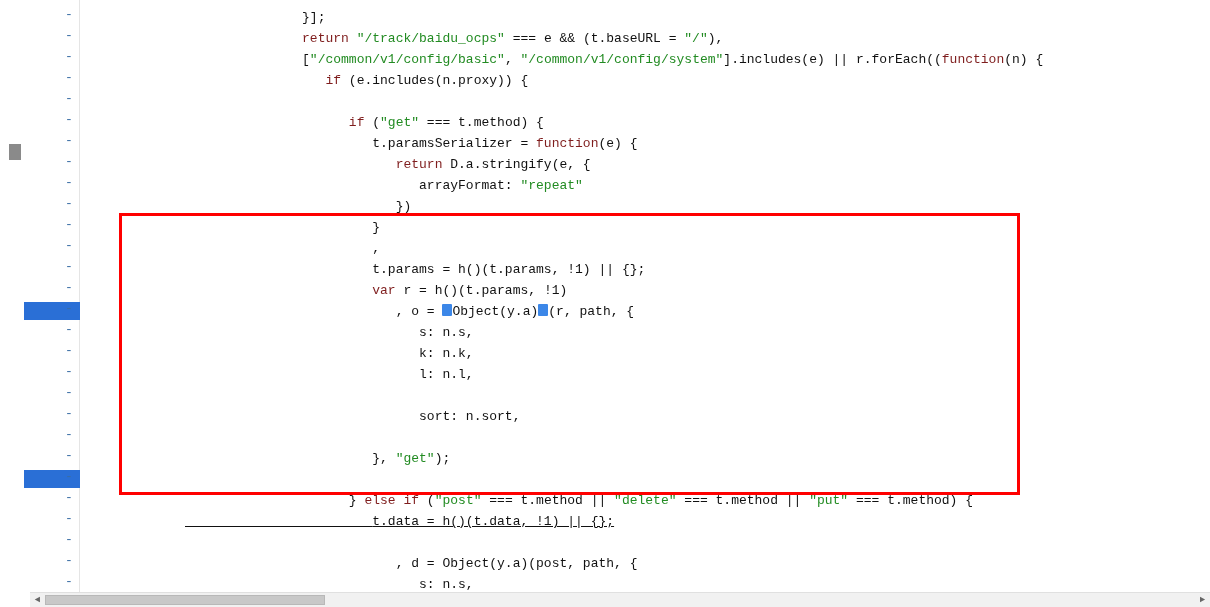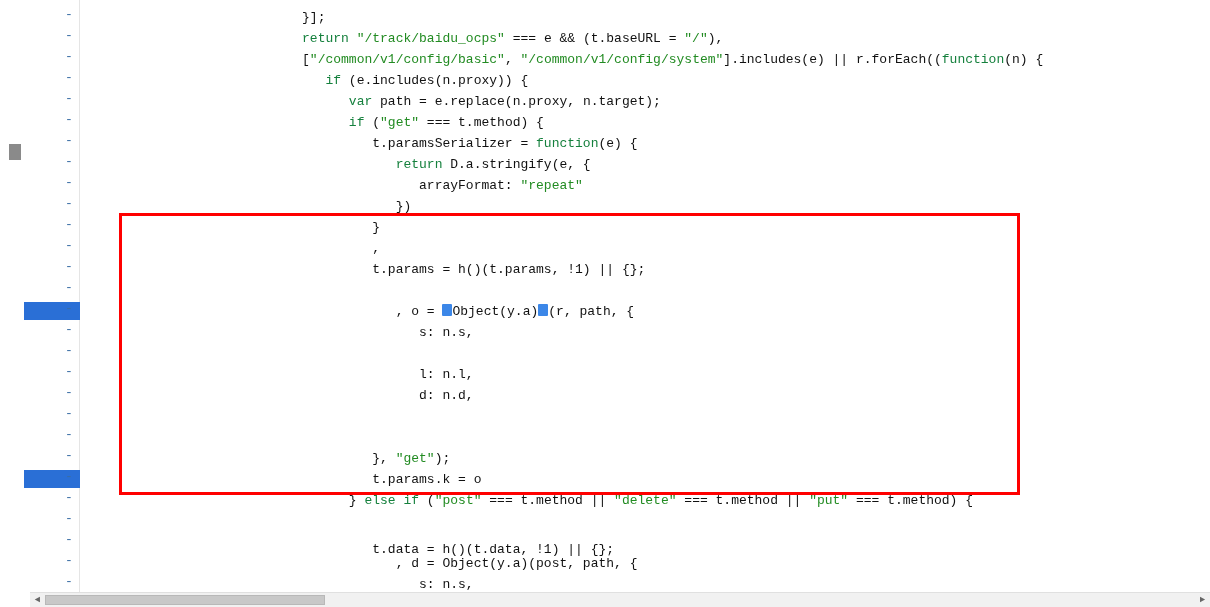--- a/index.html
+++ b/index.html
@@ -52,21 +52,21 @@
     overflow: hidden;
     background: #fff;
   }
   .line {
     height: 21px;
     line-height: 21px;
     white-space: pre;
     padding-left: 105px;
   } 
   
-  .red { color: #15803d; }
+  .red { color: #7f1d1d; }
   .green { color: #228b22; }
   .black { color: #111; }
 
   
   .anno-box {
     position: absolute;
     border: 3px solid #ff0000;
     pointer-events: none;
   }
 
@@ -190,37 +190,37 @@
       <div class="minus" style="top: 532px;">-</div>
       <div class="minus" style="top: 553px;">-</div>
       <div class="minus" style="top: 574px;">-</div>
     </div>
 
   <div class="code-area" id="codeArea">
       <div class="line" style="position: absolute; top: 7px; left: 0px;"><span>               </span><span class="black">}];</span></div>
       <div class="line" style="position: absolute; top: 28px; left: 0px;"><span>               </span><span class="red">return </span><span class="green">"/track/baidu_ocps"</span><span class="black"> === e &amp;&amp; (t.baseURL = </span><span class="green">"/"</span><span class="black">),</span></div>
       <div class="line" style="position: absolute; top: 49px; left: 0px;"><span>               </span><span class="black">[</span><span class="green">"/common/v1/config/basic"</span><span class="black">, </span><span class="green">"/common/v1/config/system"</span><span class="black">].includes(e) || r.forEach((</span><span class="red">function</span><span class="black">(n) {</span></div>
       <div class="line" style="position: absolute; top: 70px; left: 0px;"><span>                  </span><span class="red">if </span><span class="black">(e.includes(n.proxy)) {</span></div>
-      <div class="line" style="position: absolute; top: 91px; left: 0px;"><span>                     </span><span class="red">var </span><span class="black">path = e.replace(n.proxy, n.target);</span></div>
       <div class="line" style="position: absolute; top: 112px; left: 0px;"><span>                     </span><span class="red">if </span><span class="black">(</span><span class="green">"get"</span><span class="black"> === t.method) {</span></div>
       <div class="line" style="position: absolute; top: 133px; left: 0px;"><span>                        </span><span class="black">t.paramsSerializer = </span><span class="red">function</span><span class="black">(e) {</span></div>
       <div class="line" style="position: absolute; top: 154px; left: 0px;"><span>                           </span><span class="red">return </span><span class="black">D.a.stringify(e, {</span></div>
       <div class="line" style="position: absolute; top: 175px; left: 0px;"><span>                              </span><span class="black">arrayFormat: </span><span class="green">"repeat"</span></div>
       <div class="line" style="position: absolute; top: 196px; left: 0px;"><span>                           </span><span class="black">})</span></div>
       <div class="line" style="position: absolute; top: 217px; left: 0px;"><span>                        </span><span class="black">}</span></div>
       <div class="line" style="position: absolute; top: 238px; left: 0px;"><span>                        </span><span class="black">,</span></div>
       <div class="line" style="position: absolute; top: 259px; left: 0px;"><span>                        </span><span class="black">t.params = h()(t.params, !1) || {};</span></div>
+      <div class="line" style="position: absolute; top: 280px; left: 0px;"><span>                        </span><span class="red">var </span><span class="black">r = h()(t.params, !1)</span></div>
       <div class="line" style="position: absolute; top: 301px; left: 0px; text-align: right;"><span>                           </span><span class="black">, o = </span><span class="badge"></span><span class="black">Object(y.a)</span><span class="badge"></span><span class="black">(r, path, {</span></div>
       <div class="line" style="position: absolute; top: 322px; left: 0px;"><span>                              </span><span class="black">s: n.s,</span></div>
+      <div class="line" style="position: absolute; top: 343px; left: 0px;"><span>                              </span><span class="black">k: n.k,</span></div>
       <div class="line" style="position: absolute; top: 364px; left: 0px;"><span>                              </span><span class="black">l: n.l,</span></div>
-      <div class="line" style="position: absolute; top: 385px; left: 0px;"><span>                              </span><span class="black">d: n.d,</span></div>
+      <div class="line" style="position: absolute; top: 406px; left: 0px;"><span>                              </span><span class="black">sort: n.sort,</span></div>
       <div class="line" style="position: absolute; top: 448px; left: 0px;"><span>                        </span><span class="black">}, </span><span class="green">"get"</span><span class="black">);</span></div>
-      <div class="line" style="position: absolute; top: 469px; left: 0px;"><span>                        </span><span class="black">t.params.k = o</span></div>
       <div class="line" style="position: absolute; top: 490px; left: 0px;"><span>                     </span><span class="black">} </span><span class="red">else if </span><span class="black">(</span><span class="green">"post"</span><span class="black"> === t.method || </span><span class="green">"delete"</span><span class="black"> === t.method || </span><span class="green">"put"</span><span class="black"> === t.method) {</span></div>
-      <div class="line" style="position: absolute; top: 539px; left: 0px;"><span>                        </span><span class="black">t.data = h()(t.data, !1) || {};</span></div>
+      <div class="line" style="position: absolute; top: 511px; left: 0px; text-decoration: underline;"><span>                        </span><span class="black">t.data = h()(t.data, !1) || {};</span></div>
       <div class="line" style="position: absolute; top: 553px; left: 0px;"><span>                           </span><span class="black">, d = Object(y.a)(post, path, {</span></div>
       <div class="line" style="position: absolute; top: 574px; left: 0px;"><span>                              </span><span class="black">s: n.s,</span></div>
     </div>
 
   <div class="anno-box" id="annoBox" style="top: 213px; left: 119px; width: 901px; height: 282px;"></div>
 
   <div class="hscroll">
     <div class="hscroll-btn left">
         <span>◄</span>
       </div>

